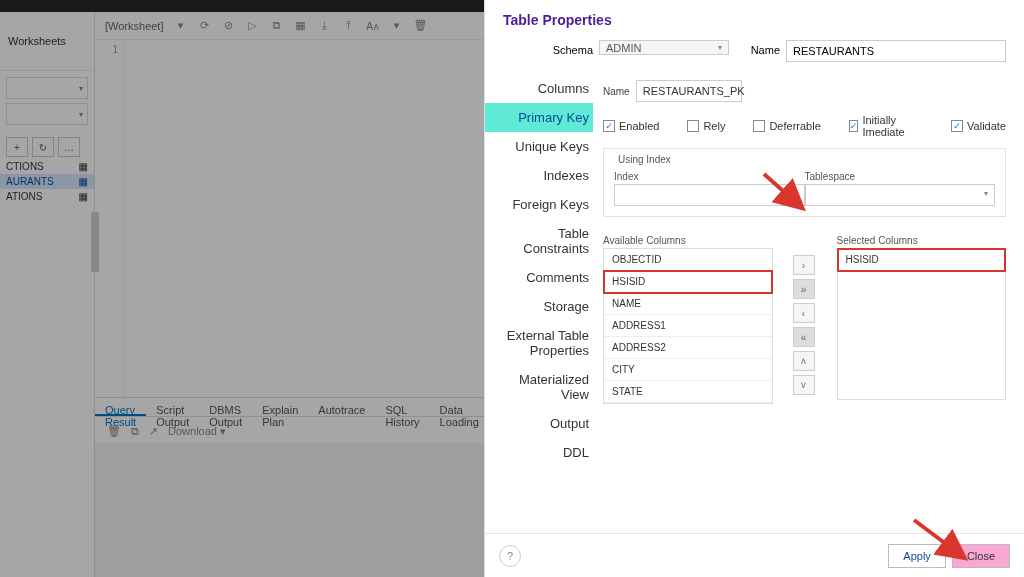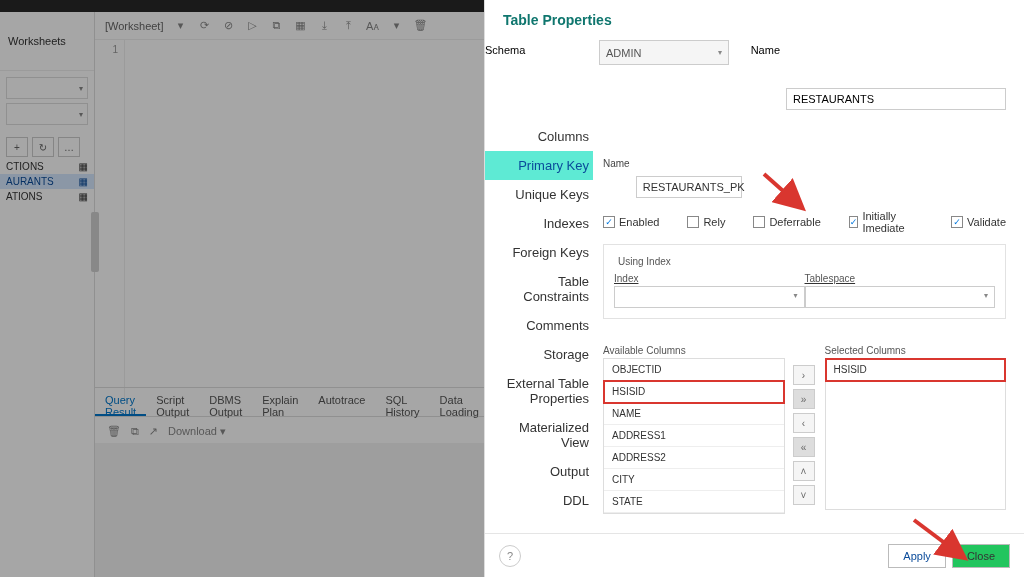--- a/index.html
+++ b/index.html
@@ -23,67 +23,67 @@
 
 
 .ws-area { position: absolute; top: 12px; left: 95px; width: 389px; height: 565px; background:#fff; }
 .ws-toolbar { height: 28px; border-bottom:1px solid #eee; display:flex; align-items:center; padding:0 10px; gap:10px; font-size:11px; color:#666; }
 .ws-tool-icon { width:14px; height:14px; display:inline-flex; align-items:center; justify-content:center; font-size:11px; color:#888; }
 .ws-editor { display:flex; height:360px; }
 .ws-gutter { width:30px; background:#fff; border-right:1px solid #eee; text-align:right; padding:4px 6px; font-size:10px; color:#999; }
 .ws-text { flex:1; }
 .ws-slider { position:absolute; top: 200px; left:-4px; width:8px; height:60px; background:#888; border-radius:2px; z-index:6; }
 
-.results-tabs { position:absolute; bottom:160px; left:0; right:0; height:30px; border-top:1px solid #ddd; border-bottom:1px solid #ddd; display:flex; font-size:11px; color:#555; }
+.results-tabs { position:absolute; bottom:160px; left:0; right:0; height:20px; border-top:1px solid #ddd; border-bottom:1px solid #ddd; display:flex; font-size:11px; color:#555; }
 .results-tabs div { padding:6px 10px; }
 .results-tabs div.act { color:#0077cc; border-bottom:2px solid #0077cc; }
 .results-tools { position:absolute; bottom:134px; left:0; right:0; height:24px; display:flex; align-items:center; gap:10px; padding:0 12px; font-size:11px; color:#888; }
 .results-body { position:absolute; bottom:0; left:0; right:0; height:134px; background:#f3f3f3; }
 
 
 .modal { position:absolute; top:0; right:0; width:540px; height:577px; background:#fff; z-index:10; border-left:1px solid #ddd; display:flex; flex-direction:column; }
-.modal-title { font-size:14px; font-weight:600; padding:12px 18px; color:#0f766e; }
+.modal-title { font-size:14px; font-weight:600; padding:12px 18px; color:#4c1d95; }
 .modal-body { flex:1; display:flex; padding: 4px 18px 10px 0; gap:10px; }
 .modal-left { width:108px; text-align:right; font-size:13px; color:#333; }
 .modal-left div { padding: 7px 4px; cursor:pointer; }
 .modal-left div.active { background:#5eead4; color:#0a4b9a; font-weight:500; }
 .modal-right { flex:1; font-size:11px; color:#333; }
-.select-like { height:25px; border:1px solid #ccc; background:#f5f5f5; font-size:11px; color:#555; padding:0 6px; display:flex; align-items:center; position:relative; }
+.select-like { height:15px; border:1px solid #ccc; background:#f5f5f5; font-size:11px; color:#555; padding:0 6px; display:flex; align-items:center; position:relative; }
 .select-like::after { content:"▾"; position:absolute; right:6px; font-size:8px; color:#888; }
-.text-input { height:22px; border:1px solid #ccc; background:#fff; font-size:11px; padding:0 6px; display:flex; align-items:center;margin-top:48px; }
+.text-input { height:22px; border:1px solid #ccc; background:#fff; font-size:11px; padding:0 6px; display:flex; align-items:center; }
 
 .sub-name-row { display:flex; align-items:center; gap:6px; margin:6px 0 10px 0; }
 .sub-name-row .lbl { font-size:10px; color:#444; }
 
 .check-row { display:flex; gap:28px; padding:2px 0 10px 0; font-size:11px; }
 .chk { display:flex; align-items:center; gap:4px; }
 .chk .box { width:12px; height:12px; border:1px solid #888; display:inline-flex; align-items:center; justify-content:center; font-size:9px; color:#0077dd; }
 
-.panel-group { border:1px solid #e2e2e2; padding:10px 10px 10px 10px; margin-bottom:26px;text-decoration:underline; }
+.panel-group { border:1px solid #e2e2e2; padding:4px 10px 10px 10px; margin-bottom:18px; }
 .panel-group .pg-title { font-size:10px; color:#555; margin:-14px 0 6px 0; background:#fff; display:inline-block; padding:0 4px; }
 .two-col { display:flex; gap:0; }
 .two-col > div { flex:1; }
 .small-label { font-size:10px; color:#555; margin-bottom:2px; display:block; }
 .select-empty { height:22px; border:1px solid #ccc; background:#fff; position:relative; }
 .select-empty::after { content:"▾"; position:absolute; right:6px; top:4px; font-size:8px; color:#888; }
 
-.cols-area { display:flex; gap:8px;margin-top:16px; }
+.cols-area { display:flex; gap:20px;margin-top:16px; }
 .col-list { flex:1; border:1px solid #ddd; }
 .col-list .item { padding:5px 8px; font-size:10px; border-bottom:1px solid #eee; }
 .col-list .item.hi { outline:2px solid #d9362f; outline-offset:-1px; background:#fff; }
 .shuttle { width:24px; display:flex; flex-direction:column; gap:4px; justify-content:flex-start; padding-top:20px; }
 .shuttle button { width:22px; height:20px; border:1px solid #ccc; background:#f5f5f5; font-size:10px; color:#666; cursor:pointer; }
 .shuttle button.dark { background:#ddd; }
 
 .modal-footer { height:44px; border-top:1px solid #e5e5e5; display:flex; align-items:center; justify-content:space-between; padding:0 14px; }
 .footer-left { width:22px; height:22px; border:1px solid #ccc; border-radius:50%; display:flex; align-items:center; justify-content:center; font-size:11px; color:#888; }
 .footer-right { display:flex; gap:6px; }
 .footer-right button { height:24px; padding:0 14px; font-size:11px; border:1px solid #bbb; cursor:pointer; }
 .btn-apply { background:#fff; color:#0a4b9a; border-color:#7da8d8; }
-.btn-close { background:#22c55e; color:#333; }
+.btn-close { background:#f9a8d4; color:#333; }
 
 
 .arrow { position:absolute; z-index:20; pointer-events:none; }
 .arrow svg { overflow:visible; }
 </style>
 </head>
 <body>
 
 <div class="top-bar"></div>
 
@@ -152,21 +152,21 @@
   </div>
   <div class="results-body"></div>
 </div>
 
 <div class="overlay-dim"></div>
 
 <div class="modal">
   <div class="modal-title">Table Properties</div>
 
   <div style="display:flex; gap:6px; padding:0 18px 8px 0;">
-    <div style="width:108px; text-align:left; font-size:11px; padding-top:4px;">Schema</div>
+    <div style="width:108px; text-align:right; font-size:11px; padding-top:4px;">Schema</div>
     <div class="select-like" style="width:130px;">ADMIN</div>
     <div style="flex:1"></div>
     <div style="font-size:11px; padding-top:4px;">Name</div>
     <div class="text-input" style="width:220px;">RESTAURANTS</div>
   </div>
 
   <div class="modal-body">
     <div class="modal-left">
       <div>Columns</div>
       <div class="active">Primary Key</div>

